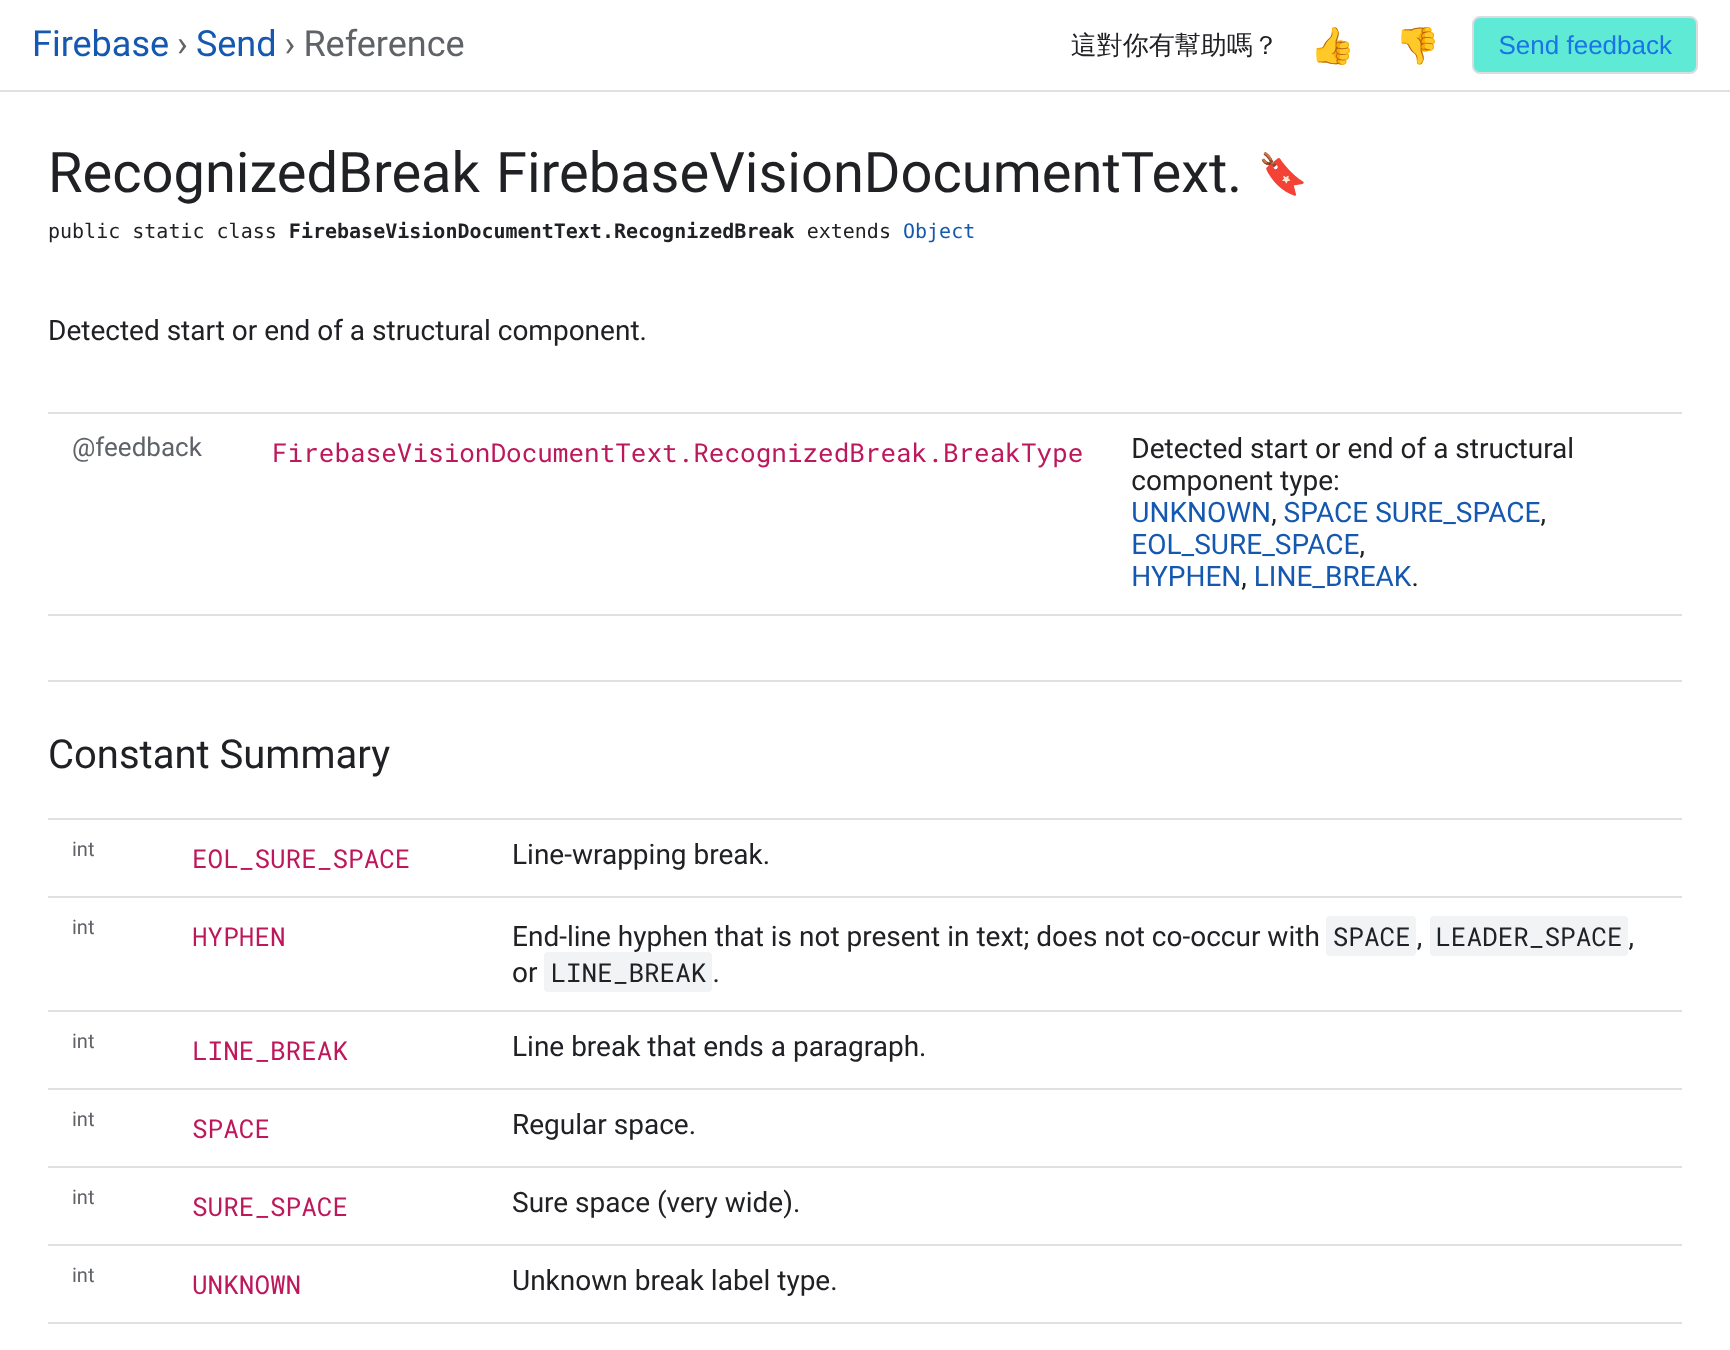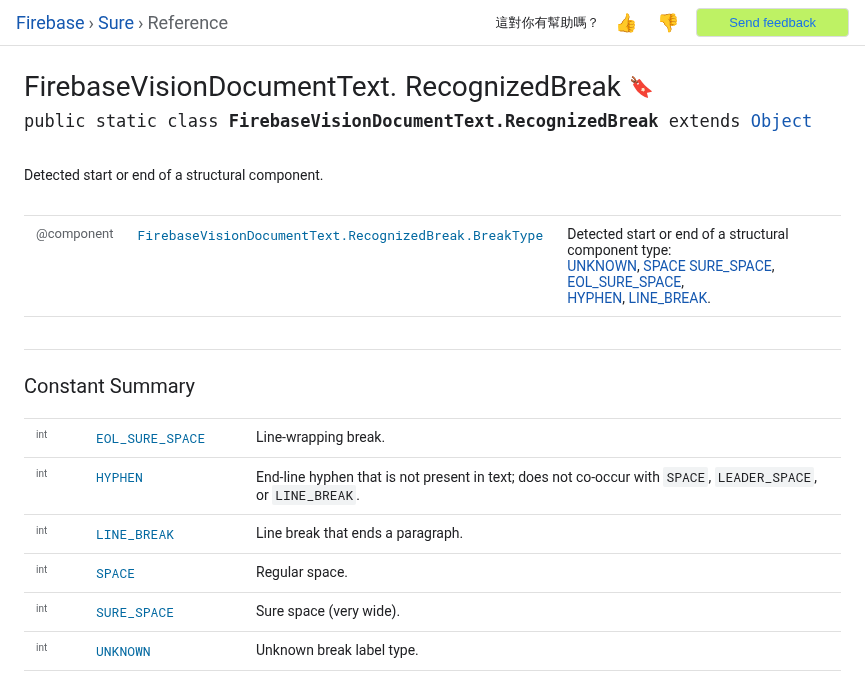--- a/index.html
+++ b/index.html
@@ -41,24 +41,24 @@
     .thumb-btn {
       background: none;
       border: none;
       cursor: pointer;
       font-size: 18px;
       color: #5f6368;
       padding: 2px 4px;
     }
     .send-feedback-btn {
       border: 1px solid #dadce0;
-      background: #bef264;
+      background: #5eead4;
       color: #1a73e8;
       font-size: 13px;
-      padding: 6px 32px;
+      padding: 6px 12px;
       border-radius: 4px;
       cursor: pointer;
       font-weight: 500;
     }
 
     
     .main-content {
       padding: 24px 24px 24px 24px;
     }
 
@@ -75,21 +75,21 @@
     }
     .bookmark-icon {
       font-size: 20px;
       color: #5f6368;
       cursor: pointer;
       display: inline-block;
     }
 
     
     .class-sig {
-      font-size: 17px;
+      font-size: 10px;
       color: #202124;
       margin-bottom: 0;
       font-family: monospace;
     }
     .class-sig .class-name {
       font-weight: 700;
     }
     .class-sig a, .link {
       color: #1558b0;
       text-decoration: none;
@@ -164,21 +164,21 @@
     }
     .constant-table .name-cell {
       width: 160px;
       white-space: nowrap;
     }
     .constant-table .desc-cell {
       color: #202124;
     }
 
     .mono-link {
-      color: #0369a1;
+      color: #be185d;
       text-decoration: none;
       font-family: 'Roboto Mono', monospace;
       font-size: 13px;
     }
 
     code {
       font-family: 'Roboto Mono', monospace;
       font-size: 13px;
       background: #f1f3f4;
       padding: 1px 3px;
@@ -191,54 +191,54 @@
       margin: 4px 0 24px 0;
     }
   </style>
 </head>
 <body>
 
 <div class="top-bar">
   <div class="breadcrumb">
     <a class="link" href="#">Firebase</a>
     <span class="breadcrumb-sep">›</span>
-    <a class="link" href="#">Sure</a>
+    <a class="link" href="#">Send</a>
     <span class="breadcrumb-sep">›</span>
     <span>Reference</span>
   </div>
   <div class="top-bar-right">
     <span class="helpful-text">這對你有幫助嗎？</span>
     <button class="thumb-btn" title="Helpful">
       <span>👍</span>
     </button>
     <button class="thumb-btn" title="Not helpful">
       <span>👎</span>
     </button>
     <button class="send-feedback-btn">Send feedback</button>
   </div>
 </div>
 
 <div class="main-content">
 
   <h1 class="page-title">
+    <span>RecognizedBreak</span>
     <span>FirebaseVisionDocumentText.</span>
-    <span>RecognizedBreak</span>
     <span class="bookmark-icon">🔖</span>
   </h1>
 
   <p class="class-sig">
     <span>public static class </span><span class="class-name">FirebaseVisionDocumentText.RecognizedBreak</span><span> extends </span><a class="link" href="#">Object</a>
   </p>
 
   <p class="description">Detected start or end of a structural component.</p>
 
   <table class="summary-table">
     <tbody>
       <tr>
-        <td class="type-cell">@component</td>
+        <td class="type-cell">@feedback</td>
         <td class="name-cell">
           <a class="mono-link" href="#">FirebaseVisionDocumentText.RecognizedBreak.BreakType</a>
         </td>
         <td class="desc-cell">
           Detected start or end of a structural component type:<br>
           <a class="link" href="#">UNKNOWN</a>, <a class="link" href="#">SPACE</a> <a class="link" href="#">SURE_SPACE</a>, <a class="link" href="#">EOL_SURE_SPACE</a>,<br>
           <a class="link" href="#">HYPHEN</a>, <a class="link" href="#">LINE_BREAK</a>.
         </td>
       </tr>
     </tbody>

